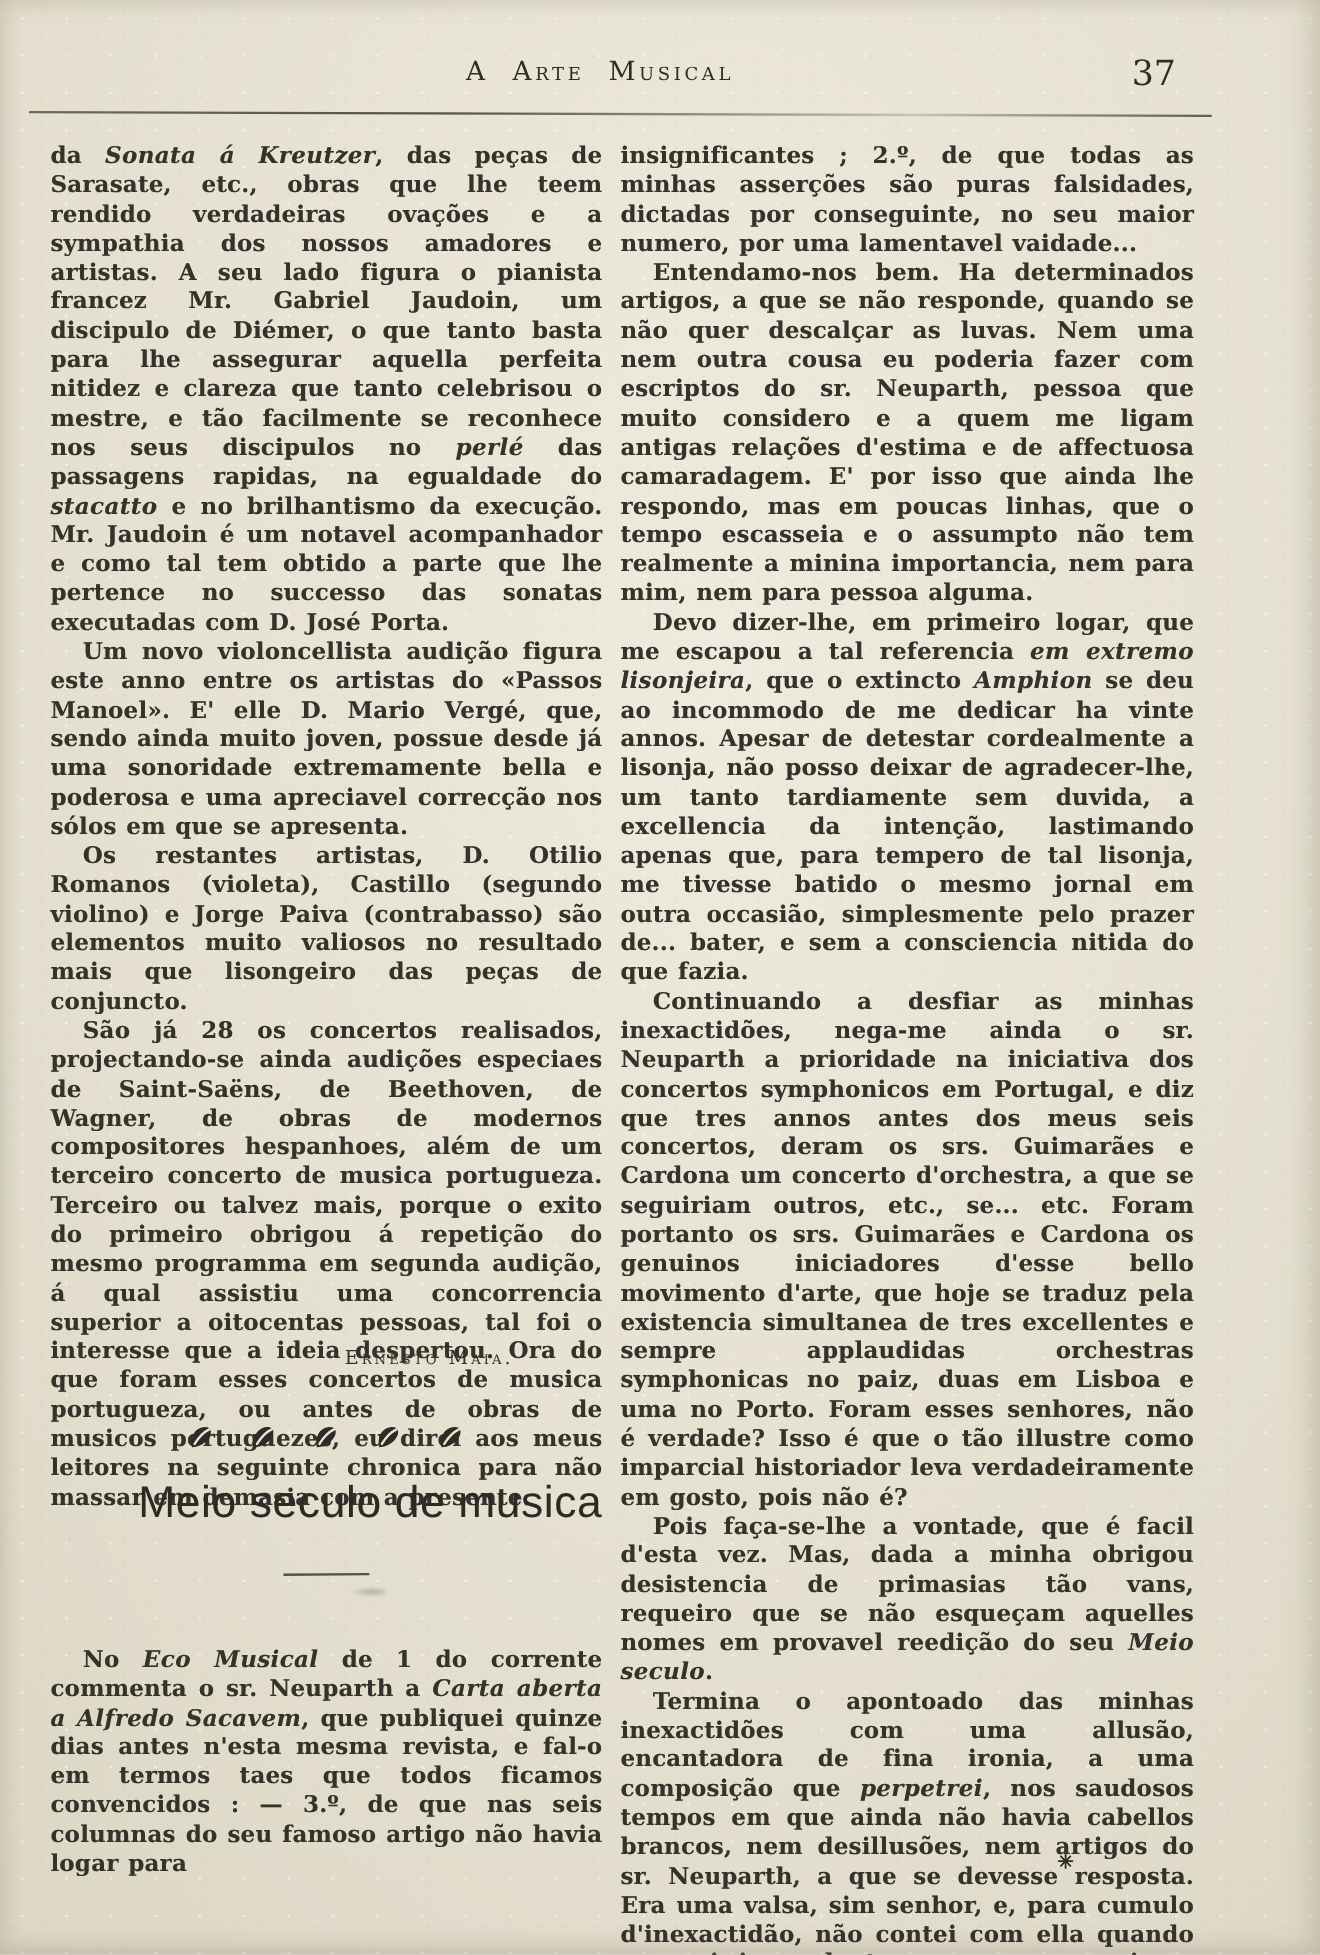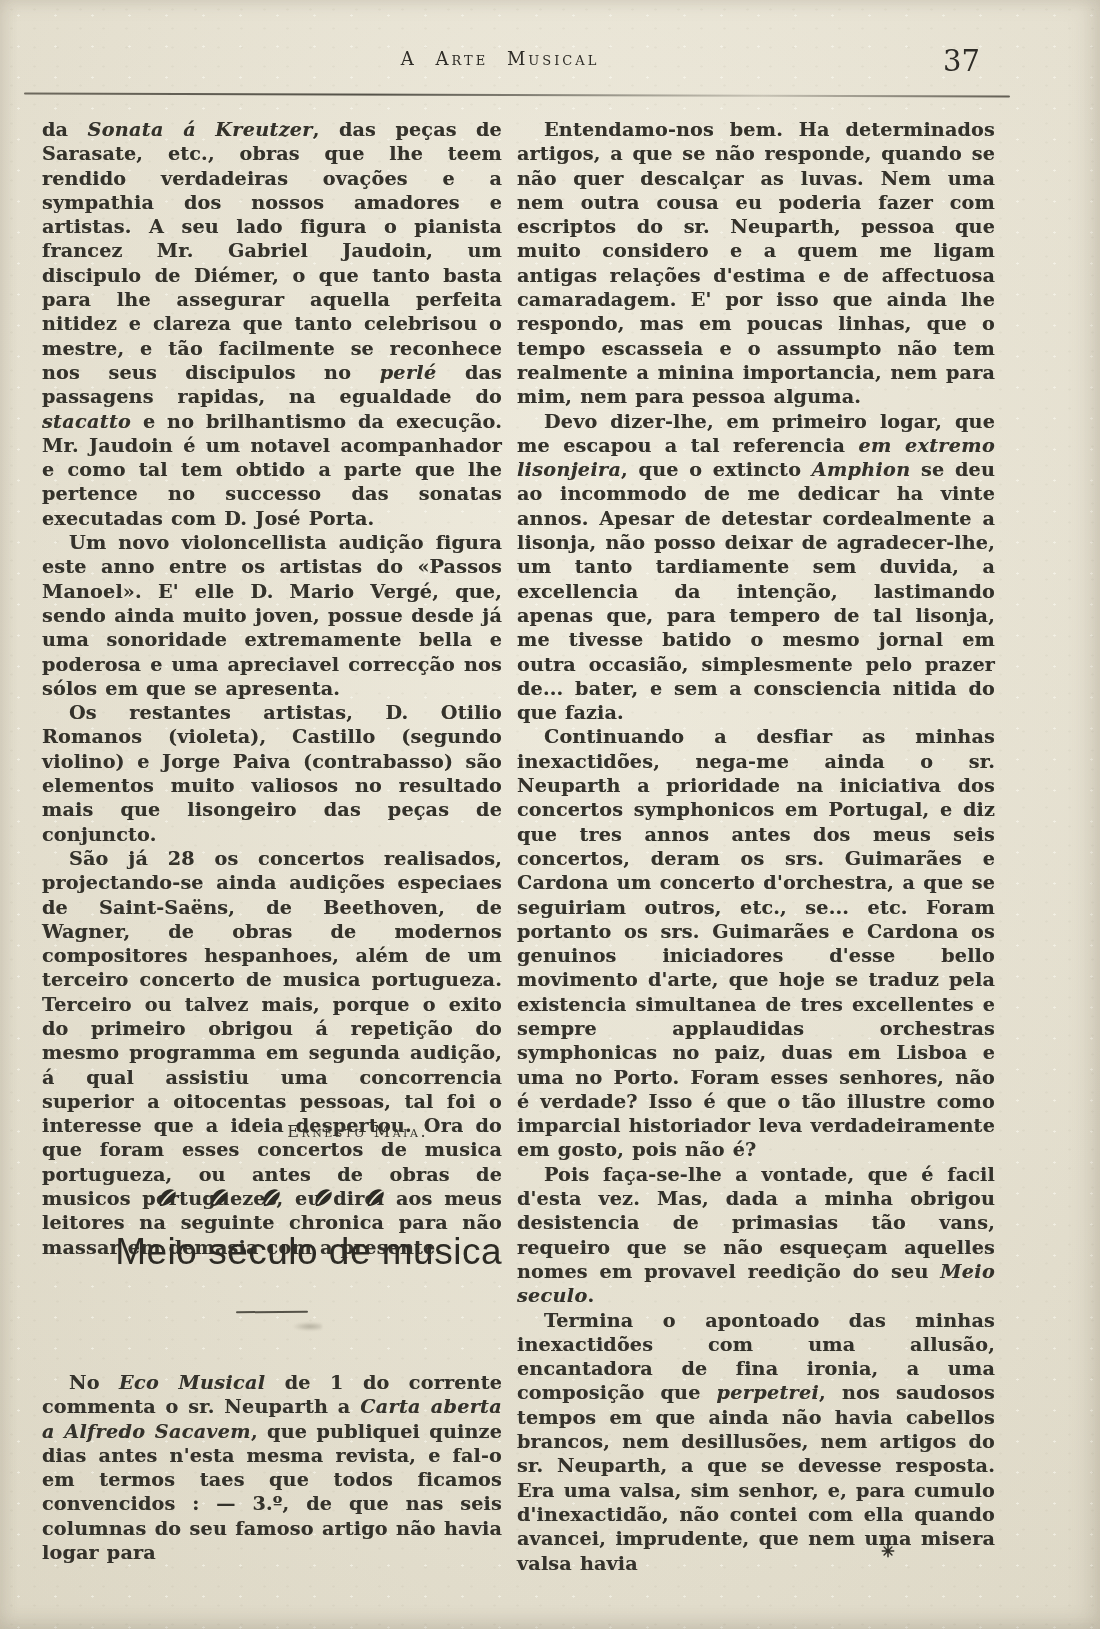--- a/index.html
+++ b/index.html
@@ -15,21 +15,21 @@
       radial-gradient(rgba(110,100,70,0.055) 1px, transparent 1.6px),
       radial-gradient(rgba(255,255,248,0.5) 1px, transparent 1.5px),
       radial-gradient(ellipse at 55% 35%, rgba(255,255,250,0.25), rgba(135,125,95,0.10)),
       linear-gradient(#eae5d5,#e6e1d0);
     background-size:23px 19px, 37px 31px, 100% 100%, 100% 100%;
     box-shadow: inset -10px 0 22px rgba(120,108,85,.16), inset 0 -8px 18px rgba(120,108,85,.10), inset 6px 0 14px rgba(120,108,85,.08);
   }
   .page-header{position:absolute;top:0;left:0;width:100%;height:100px;}
   .journal-title{
     position:absolute;top:48px;left:0;width:1000px;text-align:center;
-    font-variant:small-caps;font-size:18px;letter-spacing:3px;word-spacing:10px;color:#2e2c27;
+    font-variant:small-caps;font-size:22px;letter-spacing:3px;word-spacing:10px;color:#2e2c27;
   }
   .page-number{position:absolute;top:44px;right:120px;font-size:29px;color:#2e2c27;text-align:right;}
   .header-rule{
     position:absolute;top:94px;left:24px;width:986px;height:2px;
     background:linear-gradient(to right,#59554a,#3a3830 35%,#54504646 75%,#4a463d);
     transform:rotate(0.18deg);opacity:.85;border-radius:2px;
   }
   .col{position:absolute;}
   .col-left{left:42px;top:118px;width:460px;}
   .col-left-bottom{left:42px;top:1122px;width:460px;}
@@ -118,20 +118,21 @@
             <path d="M5.2,16.3 C8.8,10.5 13,6.3 17.4,4.2" stroke="#e9e4d4" stroke-width="2" fill="none" stroke-linecap="round"></path>
           </svg>
         </span>
       </div>
       <h2 class="article-title">Meio seculo de musica</h2>
       <div class="divider-rule"></div>
       <div class="print-smudge"></div>
       <p class="para indent bottom-para-wrap"><span>No </span><i>Eco Musical</i><span> de 1 do corrente commenta o sr. Neuparth a </span><i>Carta aberta a Alfredo Sacavem</i><span>, que publiquei quinze dias antes n'esta mesma revista, e fal-o em termos taes que todos ficamos convencidos : — 3.º, de que nas seis columnas do seu famoso artigo não havia logar para</span></p>
     </div>
   <div class="col col-right">
+      <p class="para"><span>insignificantes ; 2.º, de que todas as minhas asserções são puras falsidades, dictadas por conseguinte, no seu maior numero, por uma lamentavel vaidade...</span></p>
       <p class="para indent"><span>Entendamo-nos bem. Ha determinados artigos, a que se não responde, quando se não quer descalçar as luvas. Nem uma nem outra cousa eu poderia fazer com escriptos do sr. Neuparth, pessoa que muito considero e a quem me ligam antigas relações d'estima e de affectuosa camaradagem. E' por isso que ainda lhe respondo, mas em poucas linhas, que o tempo escasseia e o assumpto não tem realmente a minina importancia, nem para mim, nem para pessoa alguma.</span></p>
       <p class="para indent"><span>Devo dizer-lhe, em primeiro logar, que me escapou a tal referencia </span><i>em extremo lisonjeira</i><span>, que o extincto </span><i>Amphion</i><span> se deu ao incommodo de me dedicar ha vinte annos. Apesar de detestar cordealmente a lisonja, não posso deixar de agradecer-lhe, um tanto tardiamente sem duvida, a excellencia da intenção, lastimando apenas que, para tempero de tal lisonja, me tivesse batido o mesmo jornal em outra occasião, simplesmente pelo prazer de... bater, e sem a consciencia nitida do que fazia.</span></p>
       <p class="para indent"><span>Continuando a desfiar as minhas inexactidões, nega-me ainda o sr. Neuparth a prioridade na iniciativa dos concertos symphonicos em Portugal, e diz que tres annos antes dos meus seis concertos, deram os srs. Guimarães e Cardona um concerto d'orchestra, a que se seguiriam outros, etc., se... etc. Foram portanto os srs. Guimarães e Cardona os genuinos iniciadores d'esse bello movimento d'arte, que hoje se traduz pela existencia simultanea de tres excellentes e sempre applaudidas orchestras symphonicas no paiz, duas em Lisboa e uma no Porto. Foram esses senhores, não é verdade? Isso é que o tão illustre como imparcial historiador leva verdadeiramente em gosto, pois não é?</span></p>
       <p class="para indent"><span>Pois faça-se-lhe a vontade, que é facil d'esta vez. Mas, dada a minha obrigou desistencia de primasias tão vans, requeiro que se não esqueçam aquelles nomes em provavel reedição do seu </span><i>Meio seculo</i><span>.</span></p>
       <p class="para indent"><span>Termina o apontoado das minhas inexactidões com uma allusão, encantadora de fina ironia, a uma composição que </span><i>perpetrei</i><span>, nos saudosos tempos em que ainda não havia cabellos brancos, nem desillusões, nem artigos do sr. Neuparth, a que se devesse resposta. Era uma valsa, sim senhor, e, para cumulo d'inexactidão, não contei com ella quando avancei, imprudente, que nem uma misera valsa havia</span></p>
     </div>
 
   <div class="footnote-star">
     <svg viewBox="0 0 16 16">
       <g stroke="#2e2c26" stroke-width="1.7" stroke-linecap="round">

